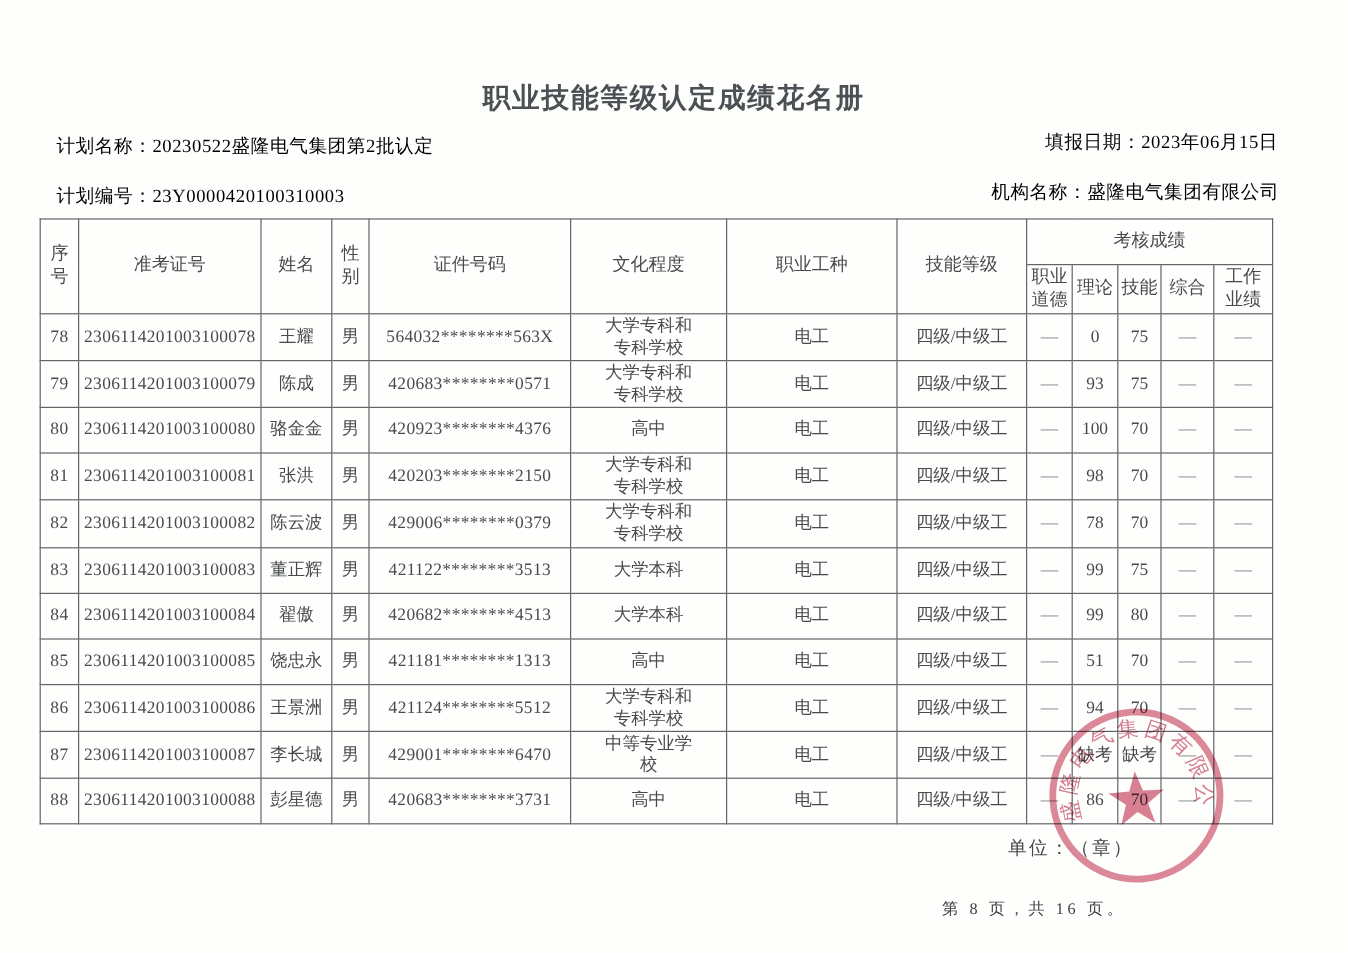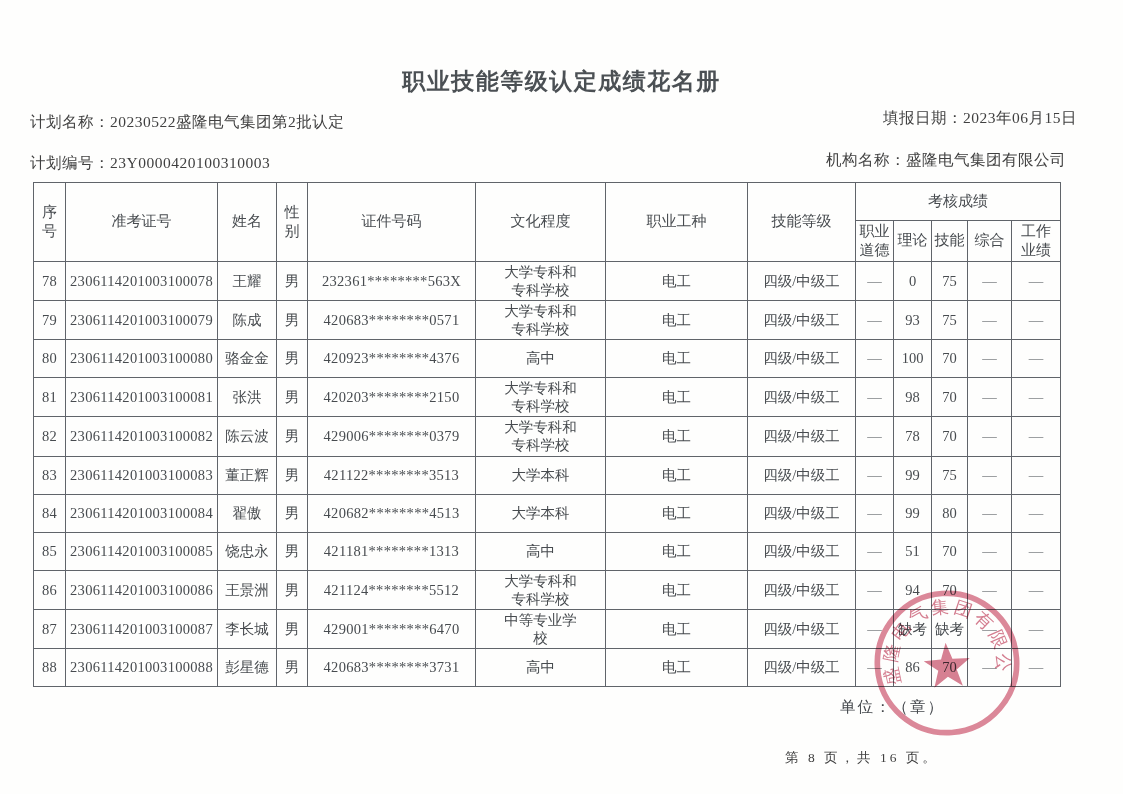--- a/index.html
+++ b/index.html
@@ -13,24 +13,24 @@
   }
   .page{position:absolute;inset:0;background:#fefefd;}
 
   .title{
     position:absolute;top:66px;left:0;width:100%;
     text-align:center;
     font-size:23px;font-weight:600;letter-spacing:1.5px;
     color:#4b5054;margin:0;
   }
 
-  .meta-line{position:absolute;font-size:15.5px;color:#404040;letter-spacing:.5px;white-space:nowrap;}
+  .meta-line{position:absolute;font-size:15.5px;color:#000000;letter-spacing:.5px;white-space:nowrap;margin-left:17px;}
   .meta-plan-name{left:30px;top:112px;}
   .meta-plan-code{left:30px;top:153px;}
-  .meta-fill-date{right:46px;top:108px;text-align:left;}
+  .meta-fill-date{right:58px;top:108px;text-align:left;}
   .meta-org-name{right:57px;top:150px;text-align:center;}
 
   table.roster{
     position:absolute;left:33px;top:182px;
     border-collapse:collapse;table-layout:fixed;
     width:1027px;
     font-size:14.5px;color:#474b4f;
   }
   table.roster th, table.roster td{
     border:1px solid #60646a;
@@ -111,21 +111,21 @@
         <th>工作
 业绩</th>
       </tr>
     </thead>
     <tbody>
         <tr>
           <td class="num">78</td>
           <td class="num">2306114201003100078</td>
           <td>王耀</td>
           <td>男</td>
-          <td class="num">232361********563X</td>
+          <td class="num">564032********563X</td>
           <td>大学专科和
 专科学校</td>
           <td>电工</td>
           <td>四级/中级工</td>
           <td class="dash">—</td>
           <td>0</td>
           <td>75</td>
           <td class="dash">—</td>
           <td class="dash">—</td>
         </tr>

